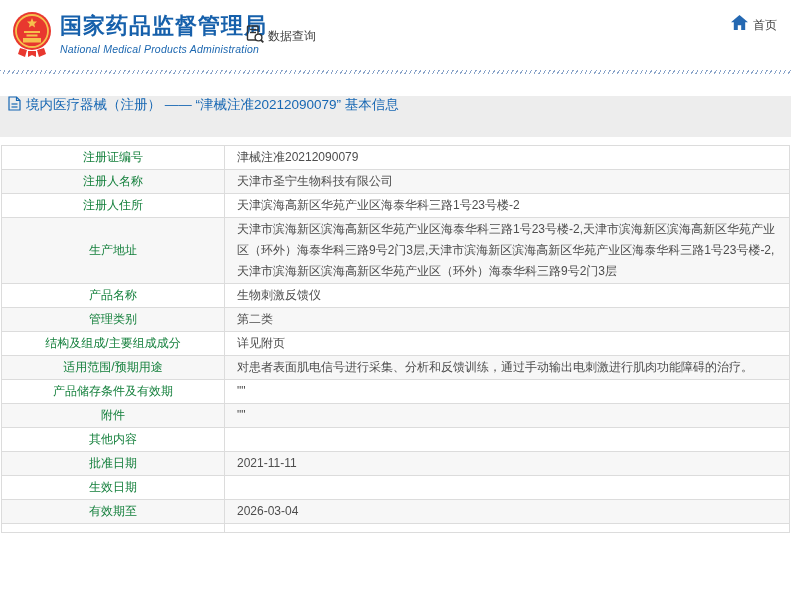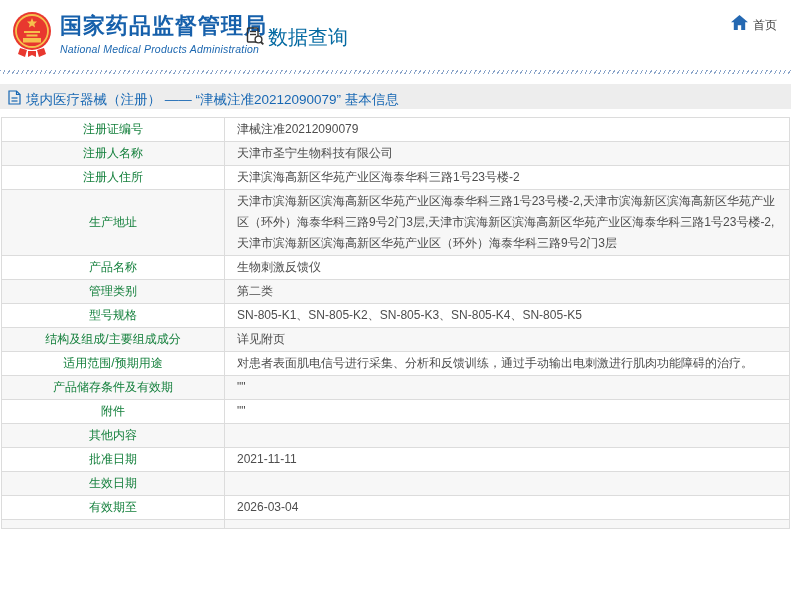--- a/index.html
+++ b/index.html
@@ -40,22 +40,22 @@
   }
   .data-query {
     position: absolute;
     left: 245px; top: 24px;
     display: flex;
     align-items: center;
     gap: 3px;
     cursor: pointer;
   }
   .data-query .dq-label {
-    color: #0369a1;
-    font-size: 20px;
+    color: #404040;
+    font-size: 12px;
     font-weight: 500;
   }
   .header-nav {
     position: absolute;
     right: 14px; top: 15px;
     display: flex;
     gap: 30px;
   }
   .nav-item {
     display: flex;
@@ -72,25 +72,25 @@
   }
   
   .stripe-band {
     height: 4px;
     background: repeating-linear-gradient(120deg,
       #8aa4c9 0px, #8aa4c9 1px,
       #ffffff 1px, #ffffff 4px);
   }
   
   .title-bar {
-    margin-top: 10px;
-    height: 25px;
+    margin-top: 22px;
+    height: 41px;
     background: #ededed;
     display: flex;
-    align-items: flex-end;
+    align-items: flex-start;
     padding-left: 8px;
   }
   .title-bar .title-text {
     color: #1767b3;
     font-size: 13.5px;
     margin-left: 5px;
     white-space: nowrap;
   }
   
   .table-wrap { margin: 8px 1px 0 1px; }
@@ -236,29 +236,20 @@
   <tr>
     <td class="label-cell">
       <span>管理类别</span>
     </td>
     <td class="value-cell">
       <span>第二类</span>
       
     </td>
   </tr>
 
-  <tr>
-    <td class="label-cell">
-      <span>型号规格</span>
-    </td>
-    <td class="value-cell">
-      <span>SN-805-K1、SN-805-K2、SN-805-K3、SN-805-K4、SN-805-K5</span>
-      
-    </td>
-  </tr>
 
   <tr>
     <td class="label-cell">
       <span>结构及组成/主要组成成分</span>
     </td>
     <td class="value-cell">
       <span>详见附页</span>
       
     </td>
   </tr>

